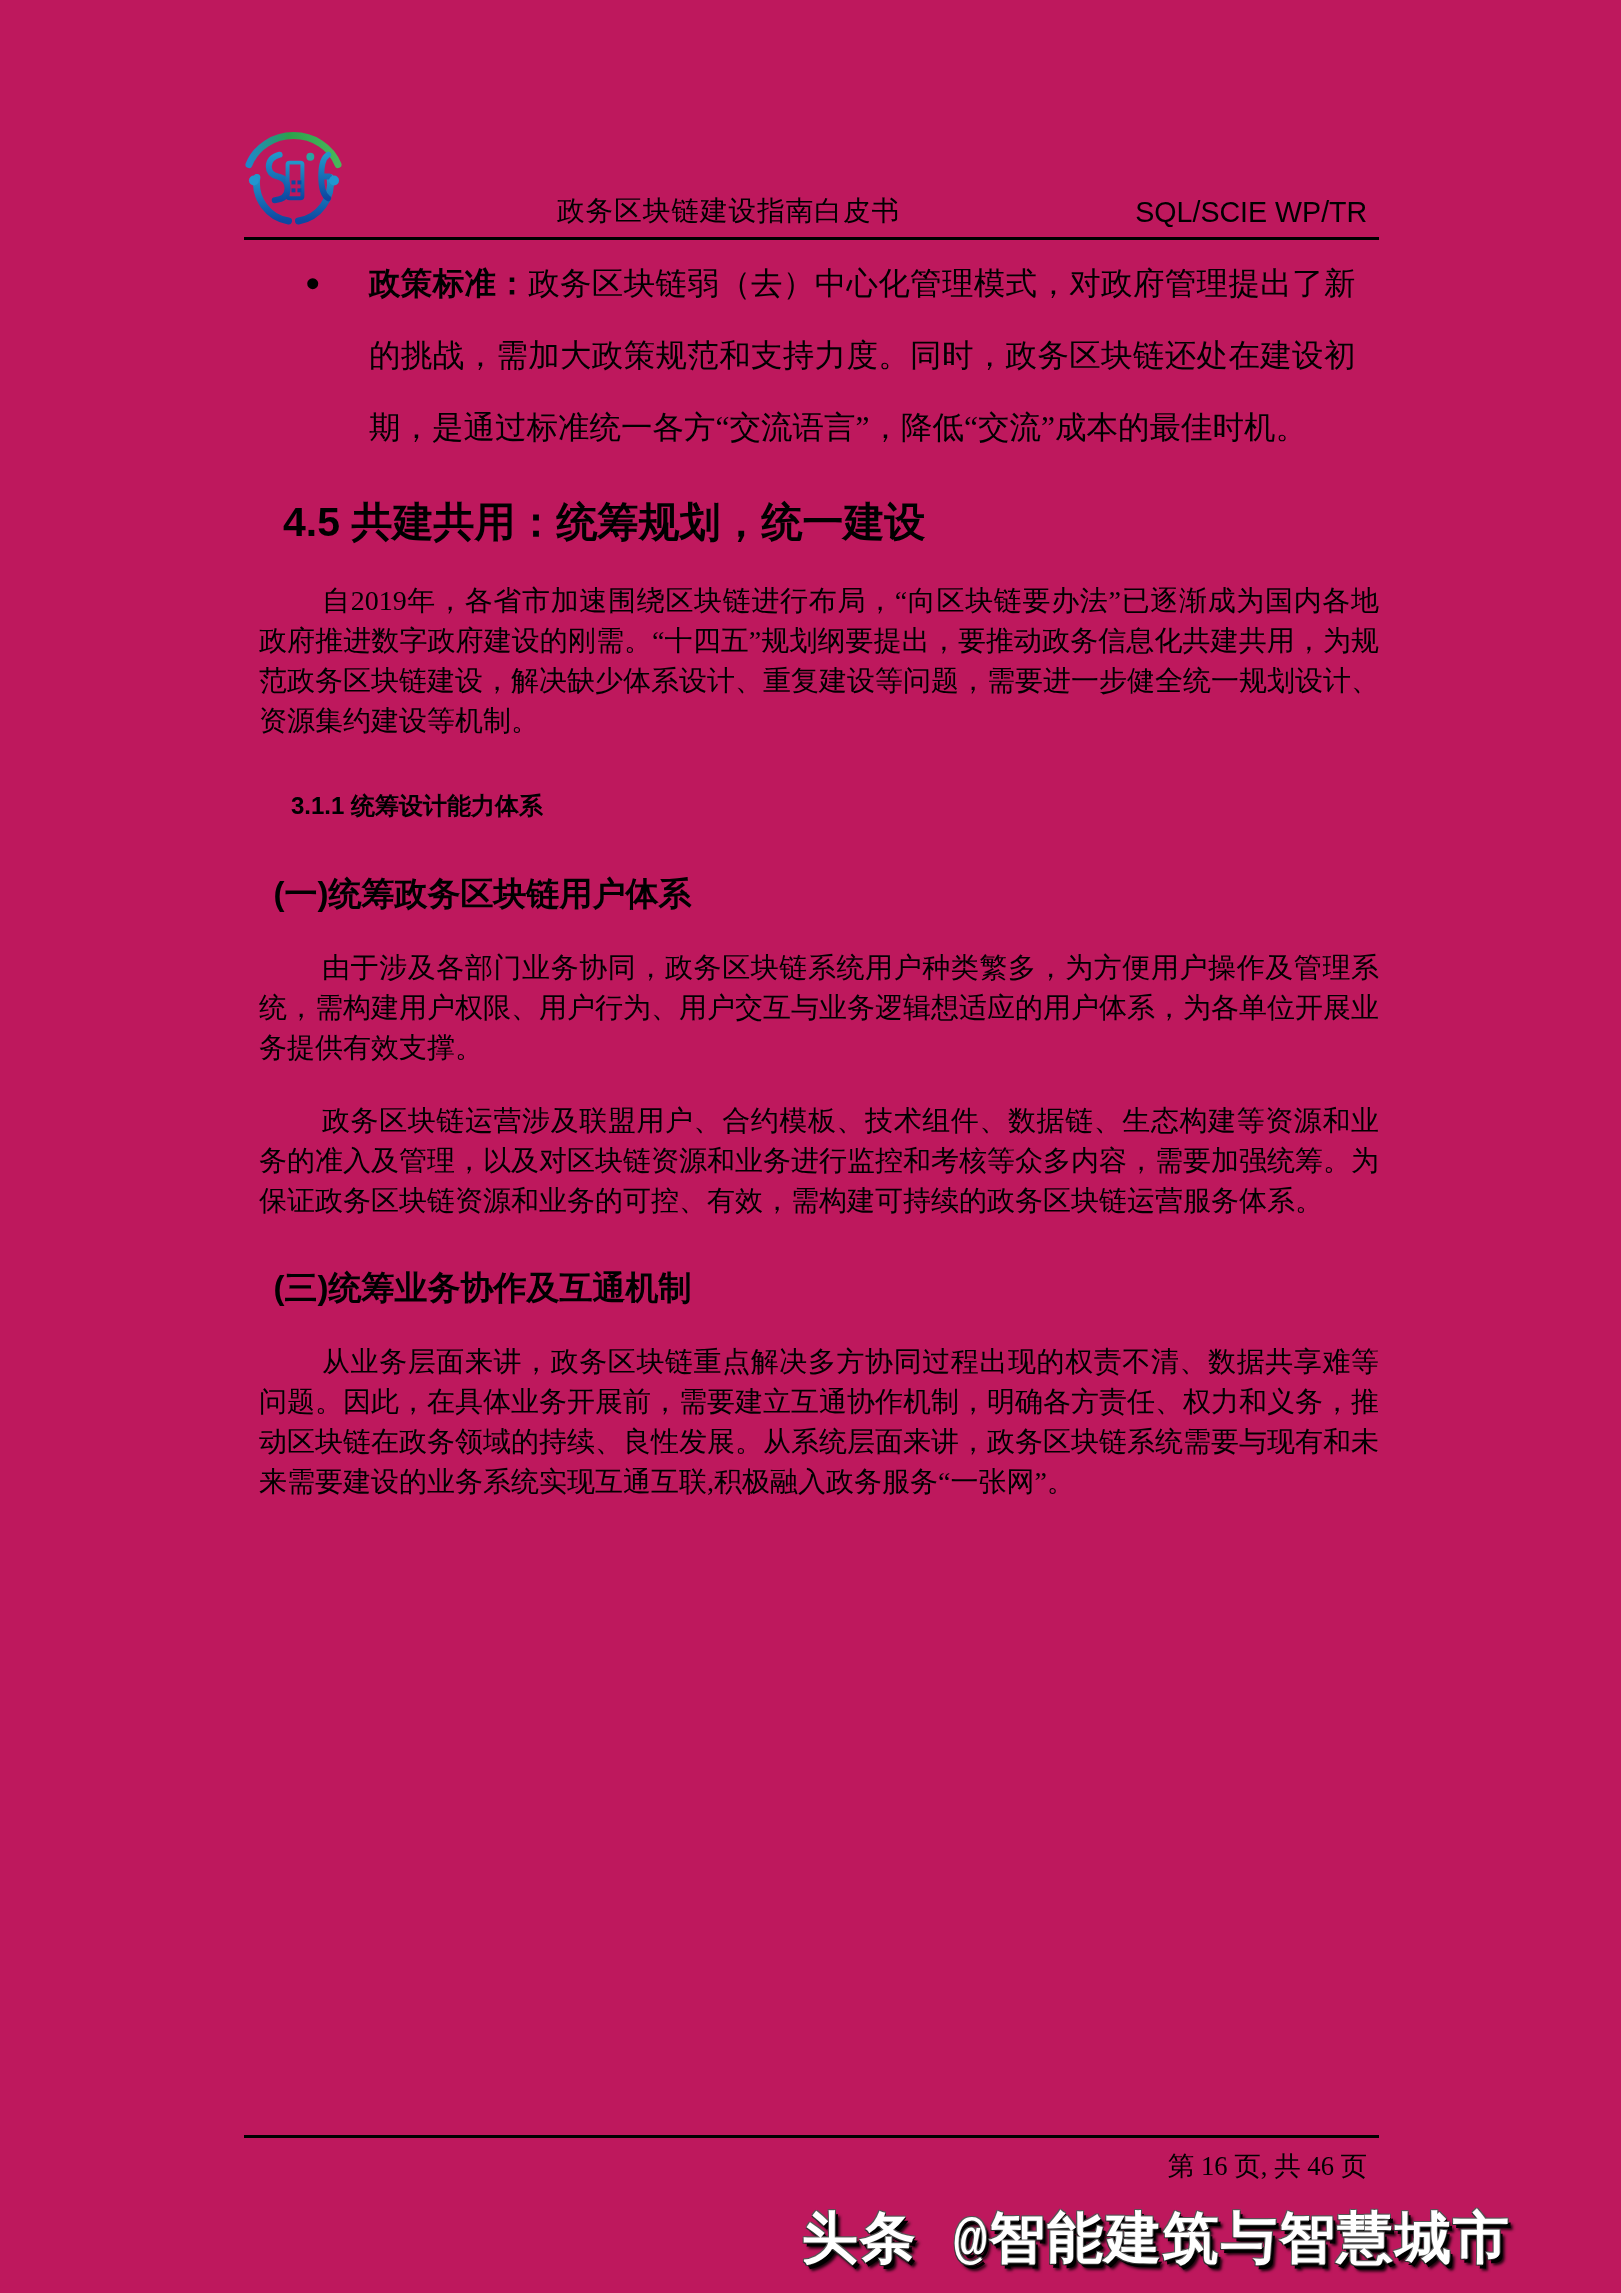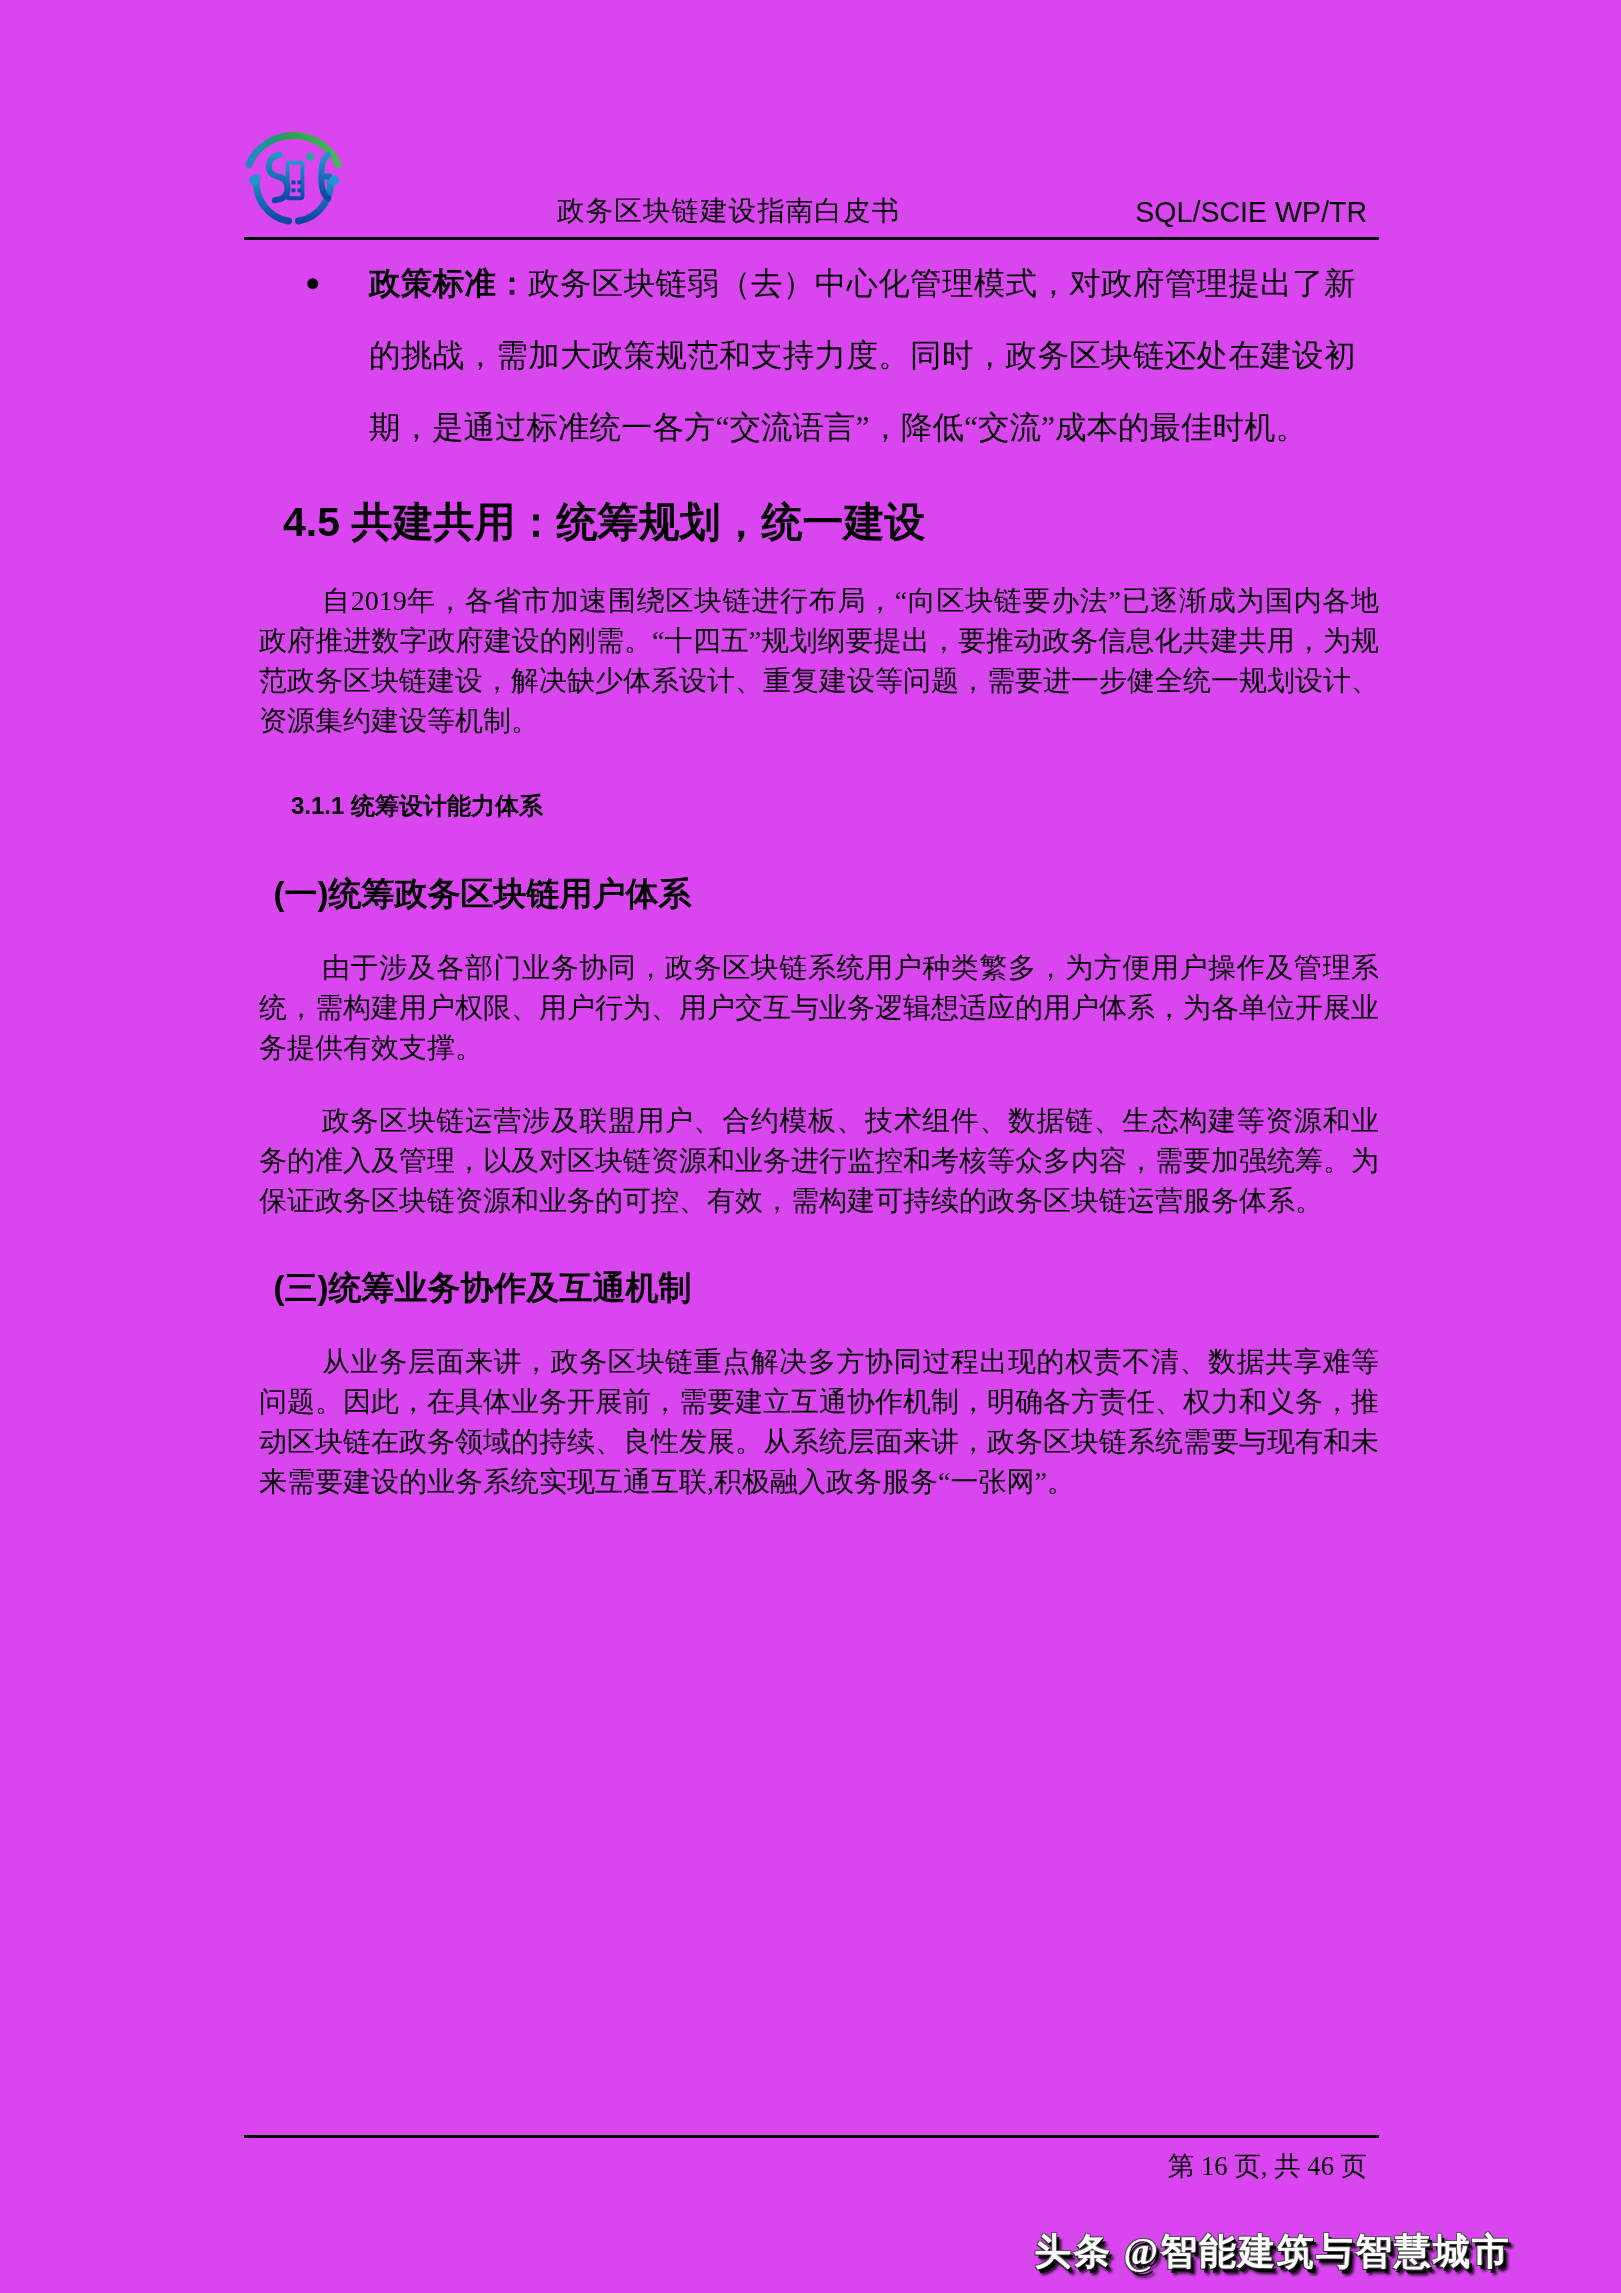--- a/index.html
+++ b/index.html
@@ -1,19 +1,19 @@
 <!DOCTYPE html>
 <html><head>
 <meta charset="utf-8">
 <style>
   html,body{margin:0;padding:0;background:#ffffff;}
   .page{
     position:relative;
     width:1621px;height:2293px;
-    background:#d946ef;
+    background:#be185d;
     font-family:"Liberation Serif","DejaVu Serif",serif;
     color:#000;
     overflow:hidden;
   }
   
   .header{
     position:absolute;top:0;left:244px;width:1135px;height:237px;
     border-bottom:3.9px solid #000;
   }
   .logo{position:absolute;left:0;top:122px;width:99px;height:106px;}
@@ -69,22 +69,22 @@
     border-top:3.9px solid #000;
     text-align:right;
   }
   .page-info{
     display:inline-block;margin:9.9px 11.8px 0 0;
     font-size:26.6px;
   }
   
   .watermark{
     position:absolute;right:110px;bottom:15.8px;
-    font-family:Liberation Serif, serif;
-    font-size:37px;font-weight:bold;letter-spacing:2px;
+    font-family:Liberation Mono, monospace;
+    font-size:56px;font-weight:bold;letter-spacing:2px;
     color:#ffffff;
     text-shadow:
       -1px -1px 0 #555, 1px -1px 0 #555,
       -1px  1px 0 #333, 1px  1px 0 #000,
        3px  3.9px 0 #000, 4.9px 5.9px 3px rgba(0,0,0,.85);
   }
 </style>
 </head>
 <body>
 

